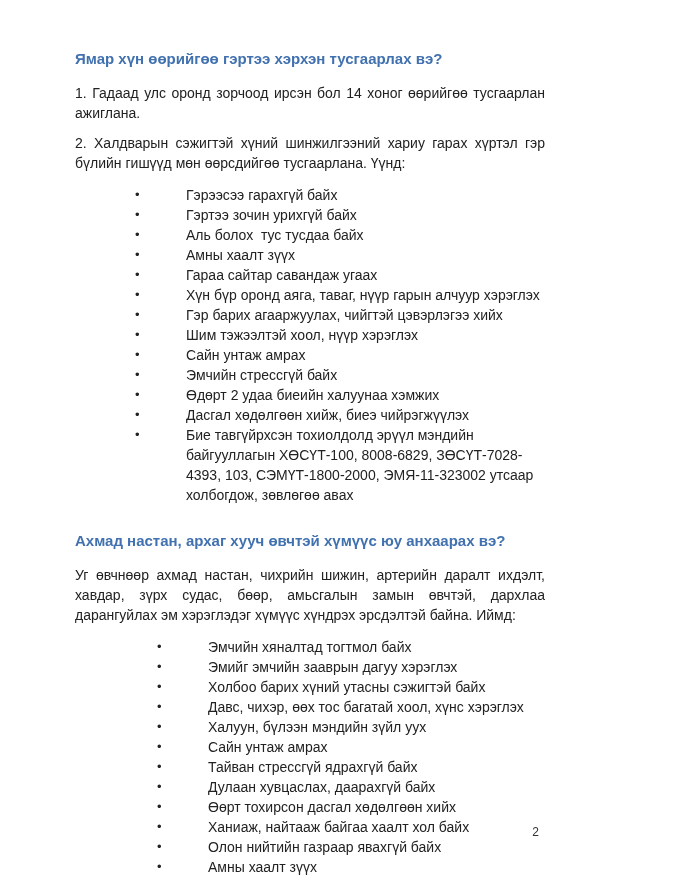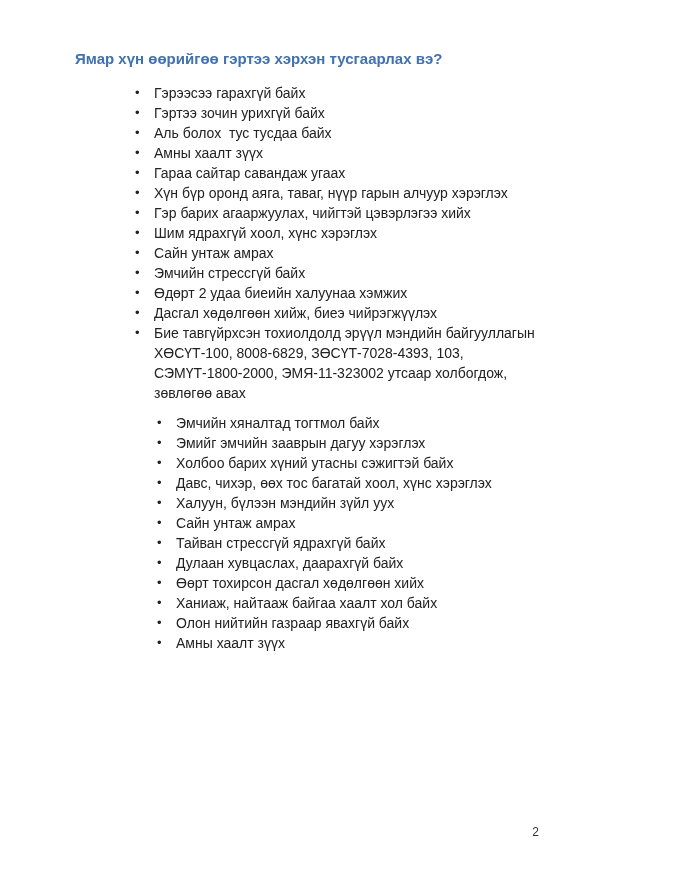--- a/index.html
+++ b/index.html
@@ -58,37 +58,40 @@
   }
   .bullet {
     flex: 0 0 19px;
     width: 19px;
     font-size: 13px;
     line-height: 20px;
   }
   .li-text {
     flex: 1 1 auto;
     white-space: pre-wrap;
+    margin-left: 32px;
   }
   .page-number {
     position: absolute;
     top: 825px;
     right: 64px;
     font-size: 12px;
     color: #333333;
   }
 </style>
 </head>
 <body>
 
 <div class="page">
   <div class="content">
 
     <div class="heading">Ямар хүн өөрийгөө гэртээ хэрхэн тусгаарлах вэ?</div>
 
+    <p class="para">1. Гадаад улс оронд зорчоод ирсэн бол 14 хоног өөрийгөө тусгаарлан ажиглана.</p>
+    <p class="para lead">2. Халдварын сэжигтэй хүний шинжилгээний хариу гарах хүртэл гэр бүлийн гишүүд мөн өөрсдийгөө тусгаарлана. Үүнд:</p>
 
     <ul class="bullet-list first">
       <li>
           <span class="bullet">•</span>
           <span class="li-text">Гэрээсээ гарахгүй байх</span>
         </li>
       <li>
           <span class="bullet">•</span>
           <span class="li-text">Гэртээ зочин урихгүй байх</span>
         </li>
@@ -107,21 +110,21 @@
       <li>
           <span class="bullet">•</span>
           <span class="li-text">Хүн бүр оронд аяга, таваг, нүүр гарын алчуур хэрэглэх</span>
         </li>
       <li>
           <span class="bullet">•</span>
           <span class="li-text">Гэр барих агааржуулах, чийгтэй цэвэрлэгээ хийх</span>
         </li>
       <li>
           <span class="bullet">•</span>
-          <span class="li-text">Шим ядрахгүй хоол, хүнс хэрэглэх</span>
+          <span class="li-text">Шим тэжээлтэй хоол, нүүр хэрэглэх</span>
         </li>
       <li>
           <span class="bullet">•</span>
           <span class="li-text">Сайн унтаж амрах</span>
         </li>
       <li>
           <span class="bullet">•</span>
           <span class="li-text">Эмчийн стрессгүй байх</span>
         </li>
       <li>
@@ -131,21 +134,23 @@
       <li>
           <span class="bullet">•</span>
           <span class="li-text">Дасгал хөдөлгөөн хийж, биеэ чийрэгжүүлэх</span>
         </li>
       <li>
           <span class="bullet">•</span>
           <span class="li-text">Бие тавгүйрхсэн тохиолдолд эрүүл мэндийн байгууллагын ХӨСҮТ-100, 8008-6829, ЗӨСҮТ-7028-4393, 103, СЭМҮТ-1800-2000, ЭМЯ-11-323002 утсаар холбогдож, зөвлөгөө авах</span>
         </li>
     </ul>
 
-
+    <div class="heading second">Ахмад настан, архаг хууч өвчтэй хүмүүс юу анхаарах вэ?</div>
+
+    <p class="para lead">Уг өвчнөөр ахмад настан, чихрийн шижин, артерийн даралт ихдэлт, хавдар, зүрх судас, бөөр, амьсгалын замын өвчтэй, дархлаа дарангуйлах эм хэрэглэдэг хүмүүс хүндрэх эрсдэлтэй байна. Иймд:</p>
 
     <ul class="bullet-list second">
       <li>
           <span class="bullet">•</span>
           <span class="li-text">Эмчийн хяналтад тогтмол байх</span>
         </li>
       <li>
           <span class="bullet">•</span>
           <span class="li-text">Эмийг эмчийн зааврын дагуу хэрэглэх</span>
         </li>

